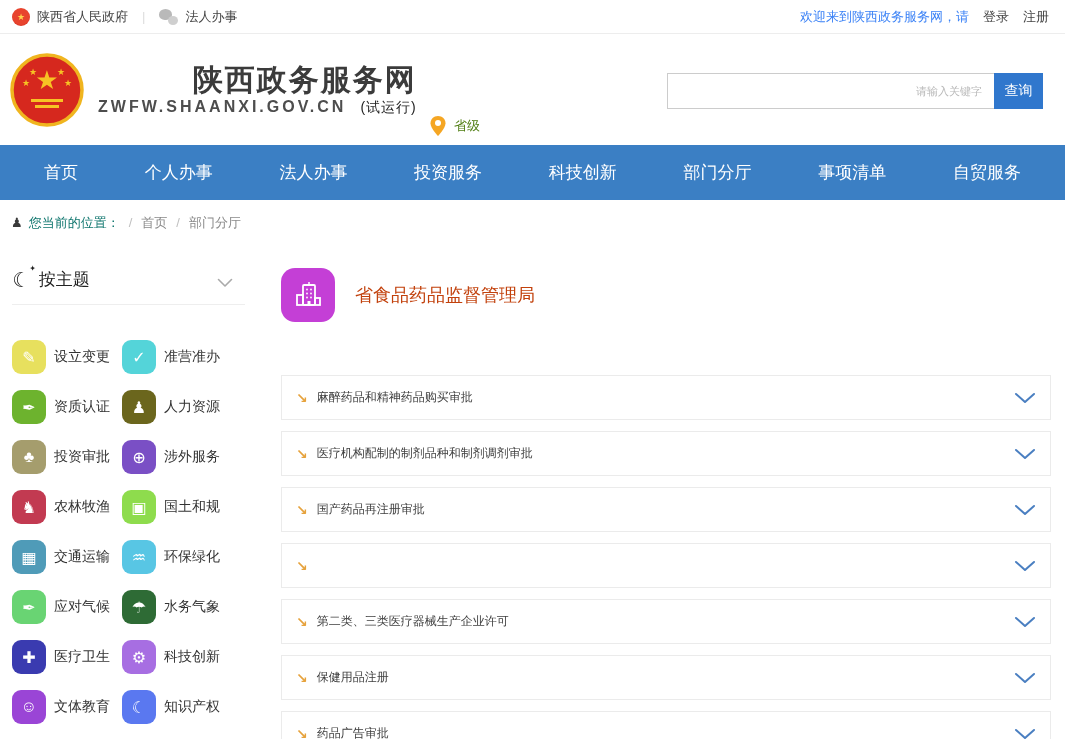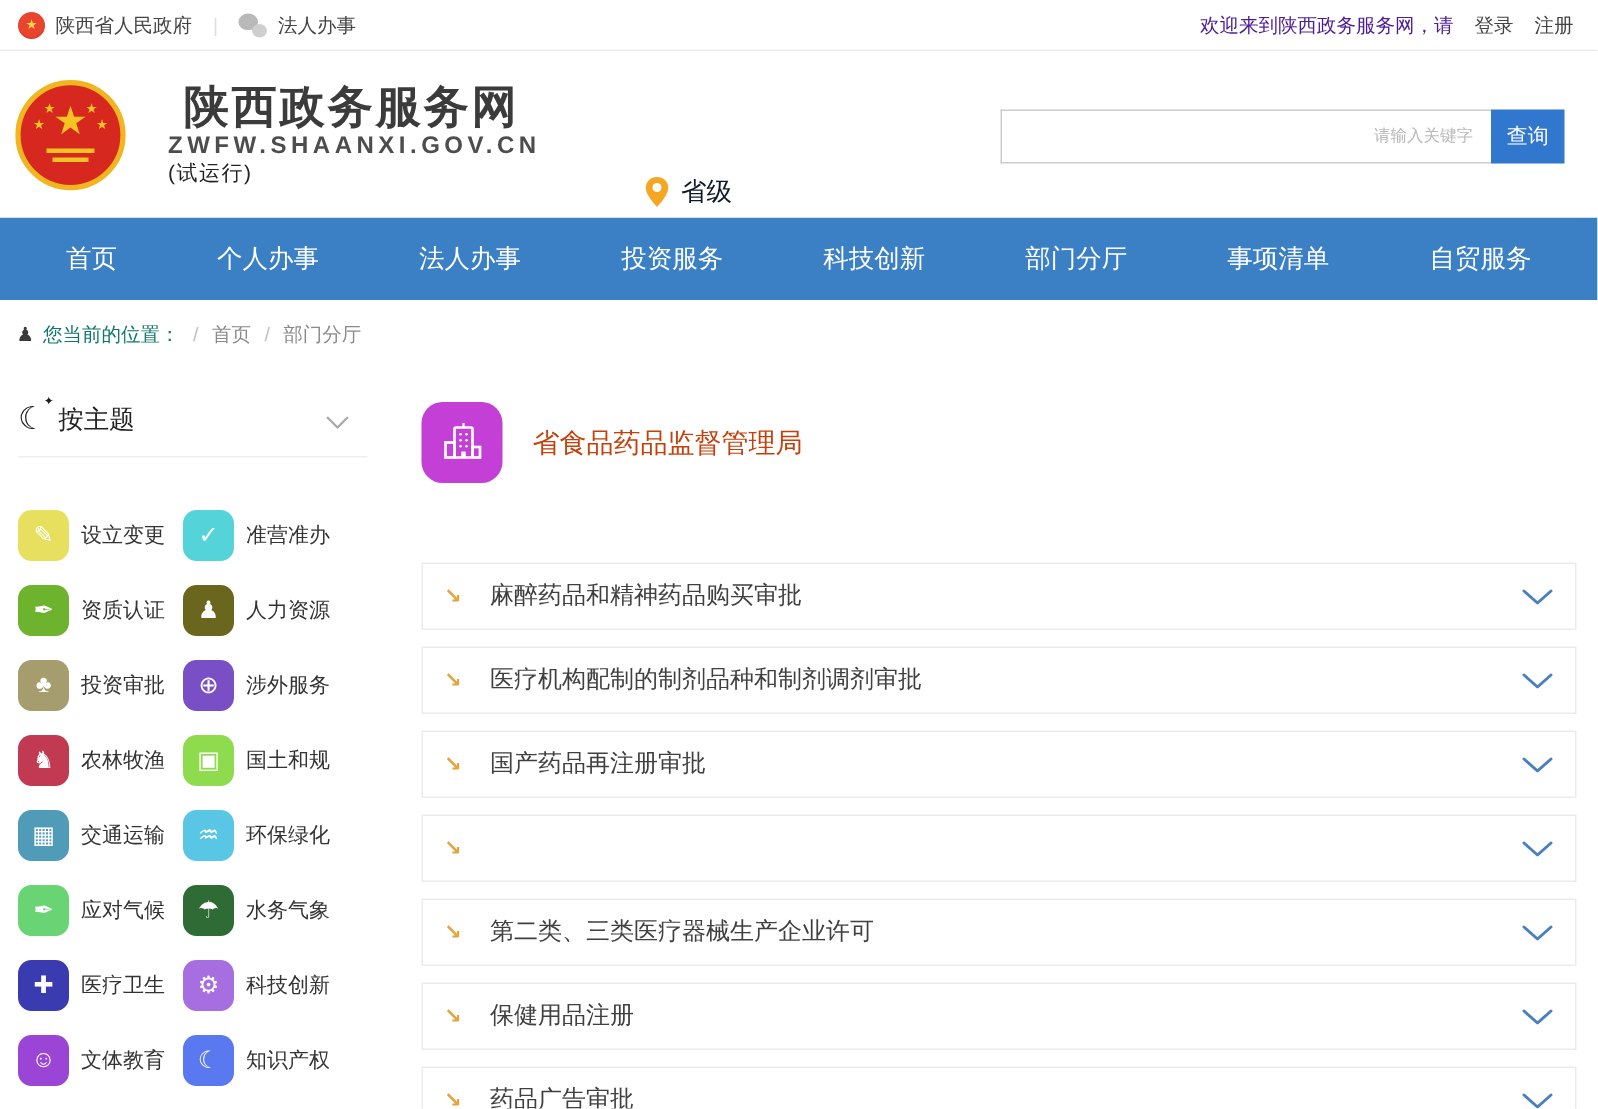--- a/index.html
+++ b/index.html
@@ -14,32 +14,32 @@
     background:radial-gradient(circle at 50% 45%, #e8442e 0 60%, #c21f14 100%);
     display:flex; align-items:center; justify-content:center; color:#ffd34d; font-size:9px; margin-right:7px; }
   .tb-sep { color:#ddd; margin:0 14px; }
   .wechat-ic { width:19px; height:16px; position:relative; margin-right:7px; }
   .wechat-ic::before { content:""; position:absolute; left:0; top:0; width:13px; height:11px;
     background:#b9b9b9; border-radius:50% 50% 45% 45%; }
   .wechat-ic::after { content:""; position:absolute; right:0; bottom:0; width:10px; height:9px;
     background:#cfcfcf; border-radius:50%; }
   .tb-link { cursor:pointer; }
   .topbar-right span { margin-left:14px; }
-  .topbar-right .welcome { margin-left:0; color:#4c1d95; }
+  .topbar-right .welcome { margin-left:0; color:#3b82f6; }
 
   
   .header { height:111px; position:relative; background:#fff; }
   .logo { position:absolute; left:10px; top:17px; display:flex; align-items:center; }
   .logo-text { margin-left:14px; }
   .site-title { font-size:30px; font-weight:bold; color:#3b3b3b; letter-spacing:2px; line-height:1.15;text-align:right; }
-  .site-sub { display:flex; align-items:baseline; margin-top:0;flex-direction:column; }
+  .site-sub { display:flex; align-items:baseline; margin-top:0; }
   .site-domain { font-size:16px; font-weight:bold; color:#4d4d4d; letter-spacing:3px; }
   .trial { font-size:14px; color:#222; margin-left:14px; letter-spacing:1px; }
   .region { position:absolute; left:430px; top:82px; display:flex; align-items:center; }
-  .region-label { font-size:17px; color:#0f172a; margin-left:8px; }
+  .region-label { font-size:13px; color:#4d7c0f; margin-left:8px; }
   .searchbox { position:absolute; right:22px; top:39px; display:flex; }
   .searchbox input { width:327px; height:36px; border:1px solid #ccc; border-right:none;
     padding:0 12px; font-size:11px; color:#333; outline:none;
     font-family:"Liberation Sans","DejaVu Sans",sans-serif;text-align:right; }
   .searchbox input::placeholder { color:#b9b9b9; }
   .search-btn { width:49px; height:36px; background:#3077cd; color:#fff; border:none;
     font-size:14px; cursor:pointer; font-family:inherit; }
 
   
   .nav { height:55px; background:#3b7fc4; display:flex; align-items:center;
@@ -73,21 +73,21 @@
   .main { flex:1; padding-left:36px; padding-right:14px; }
   .org-head { margin-top:23px; display:flex; align-items:center; }
   .org-icon { width:54px; height:54px; border-radius:14px; background:#c43fd6;
     display:flex; align-items:center; justify-content:center; }
   .org-name { font-size:18px; color:#c2410c; margin-left:20px; }
 
   .service-list { margin-top:53px; }
   .service-item { height:45px; border:1px solid #ebebeb; background:#fff; display:flex;
     align-items:center; padding:0 14px; margin-bottom:11px; cursor:pointer; }
   .svc-bullet { color:#e6a23c; font-size:14px; font-weight:bold; }
-  .svc-label { font-size:16px; color:#404040; margin-left:19px; }
+  .svc-label { font-size:12px; color:#404040; margin-left:9px; }
   .svc-chevron { margin-left:auto; display:flex; align-items:center; cursor:pointer; }
 </style>
 </head>
 <body>
 
 <div class="topbar">
   <div class="topbar-left">
     <span class="emblem-sm">★</span>
     <span class="tb-link">陕西省人民政府</span>
     <span class="tb-sep">|</span>

